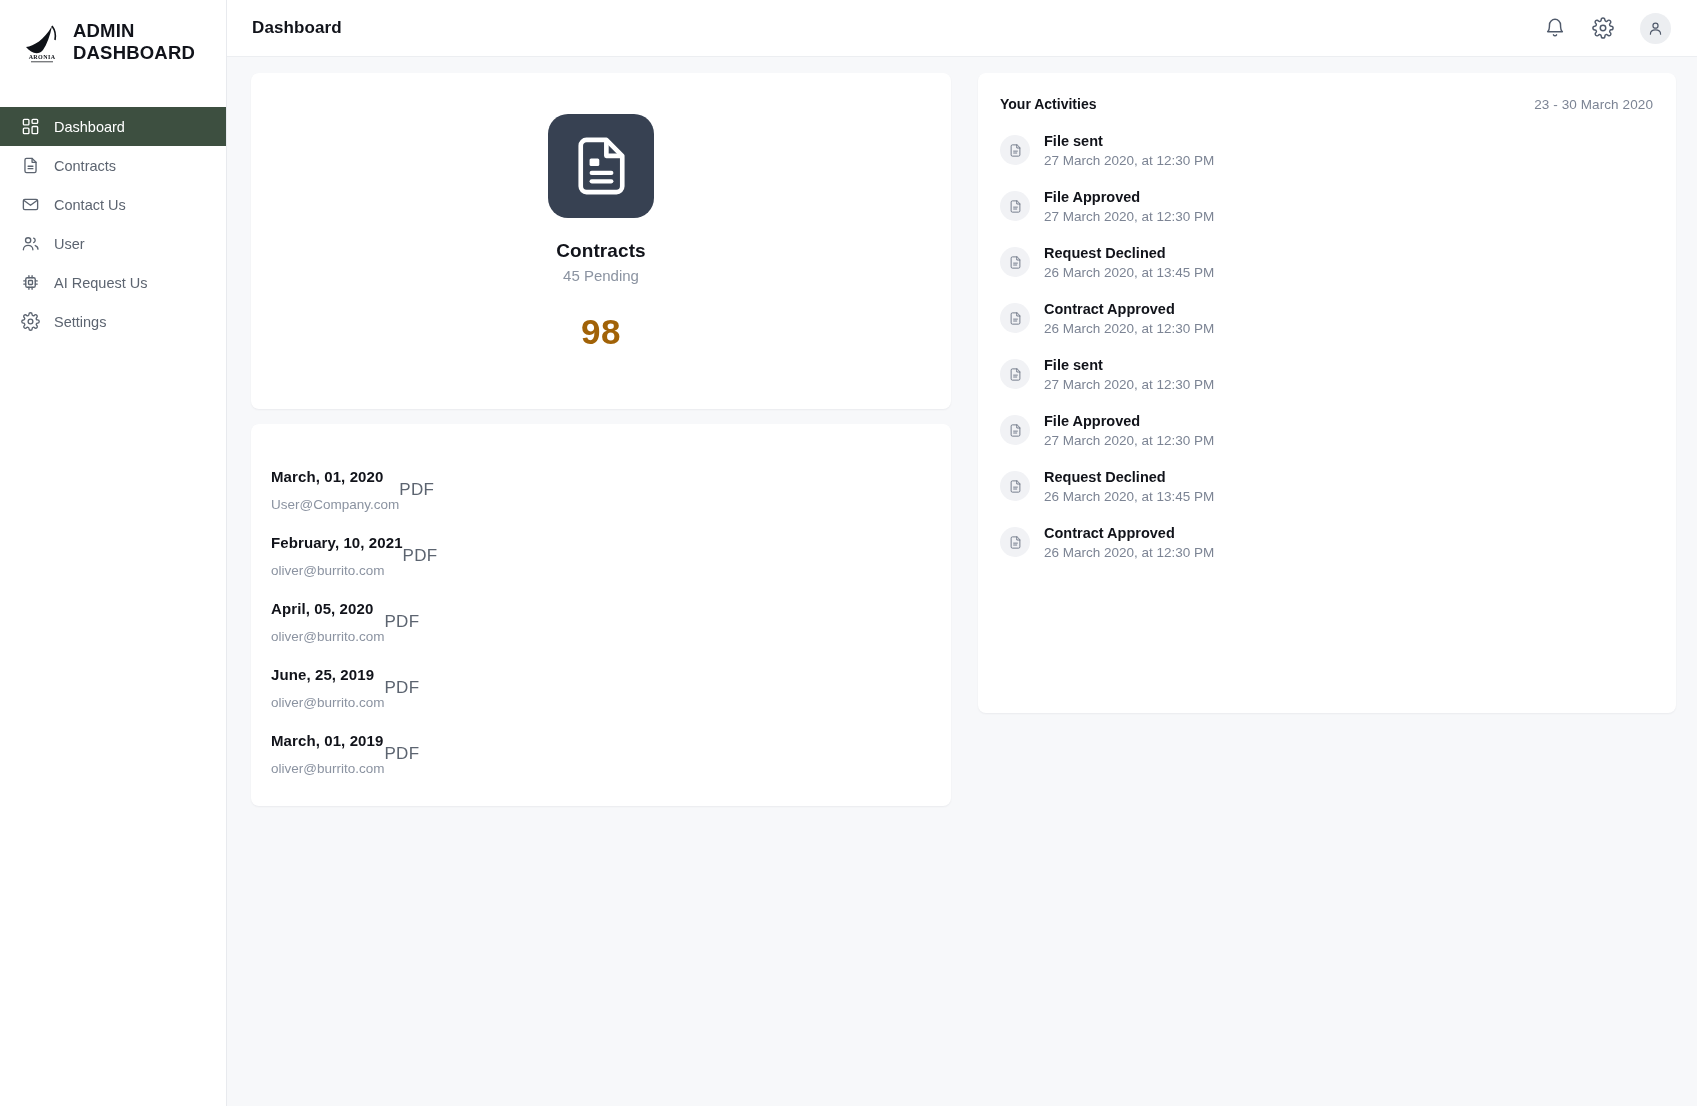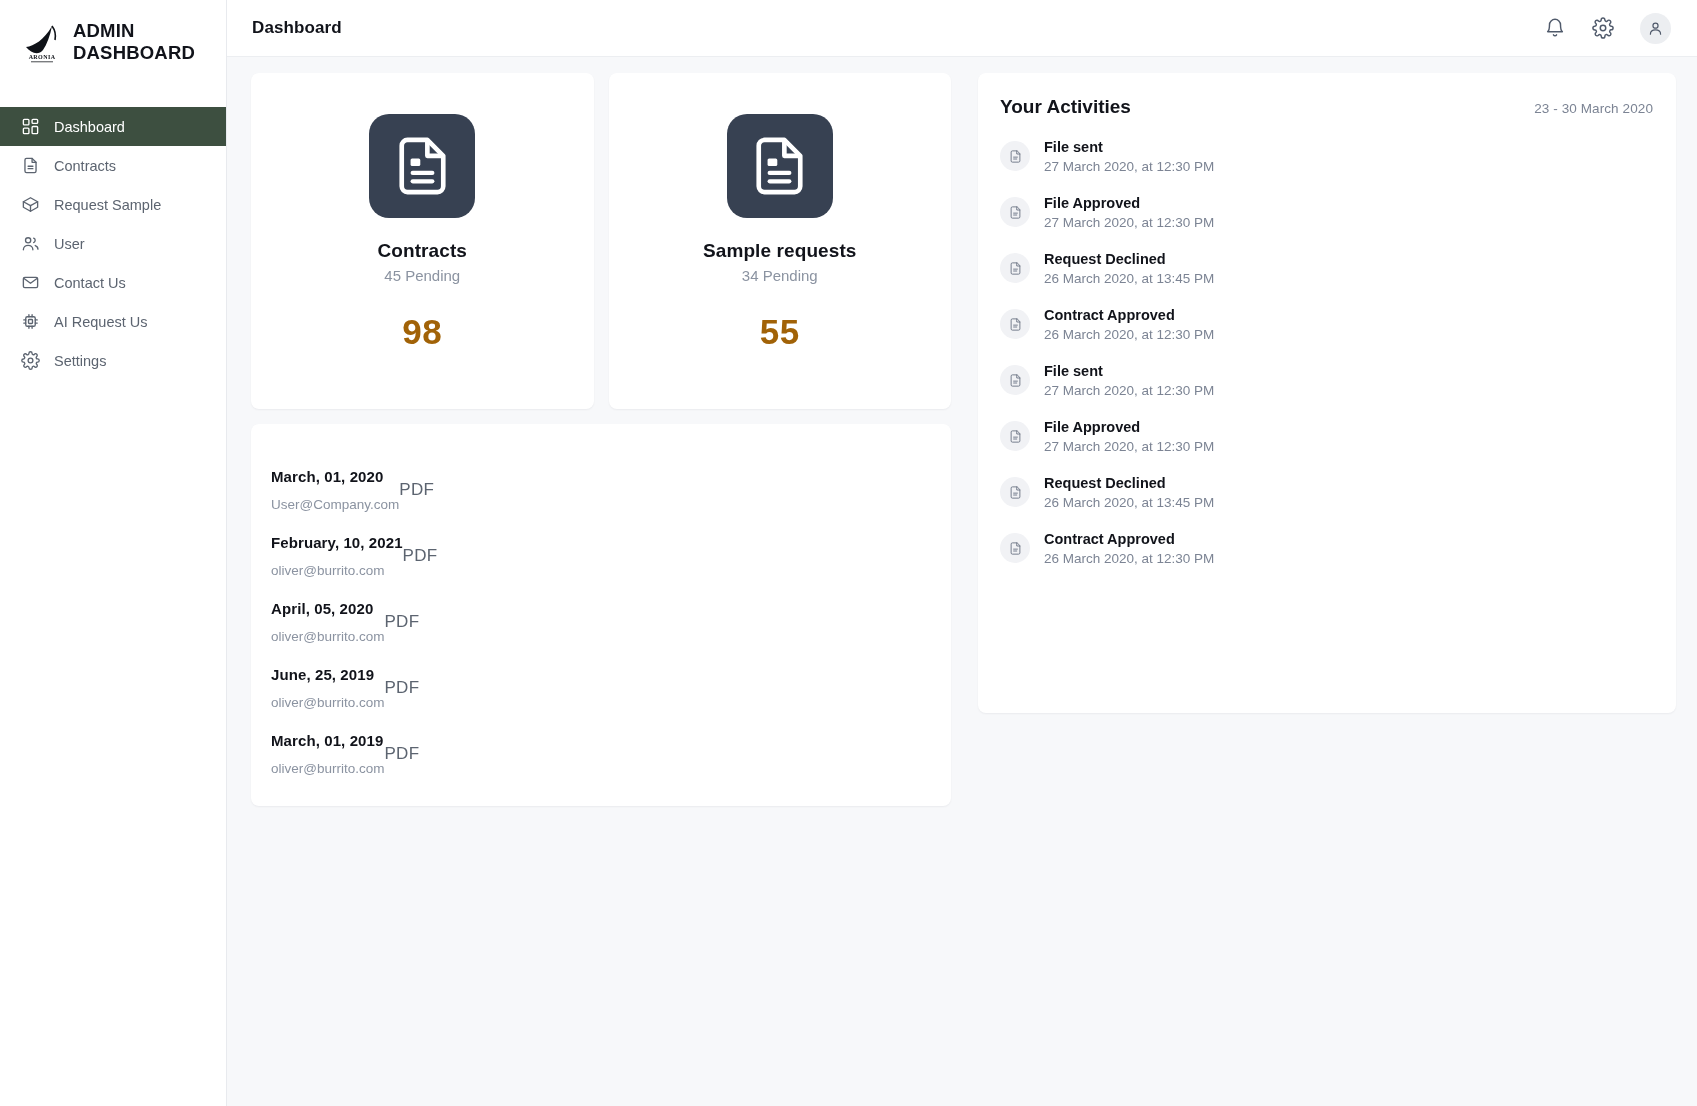--- a/index.html
+++ b/index.html
@@ -88,21 +88,21 @@
     display: flex; align-items: flex-start; justify-content: flex-start;
     margin-top: 22px;
   }
   .file-date { font-size: 15px; font-weight: 700; color: #11131a; letter-spacing: .1px; }
   .file-mail { margin-top: 12px; font-size: 13.5px; color: #8b93a1; }
   .file-type { font-size: 17px; color: #5c6470; padding-top: 12px; letter-spacing: .3px; }
 
   .col-right { flex: 1; min-width: 0; }
   .act-card { padding: 23px 23px 30px 22px; height: 640px; }
   .act-head { display: flex; align-items: baseline; justify-content: space-between; }
-  .act-title { font-size: 19px; font-weight: 700; color: #11131a; }
+  .act-title { font-size: 14px; font-weight: 700; color: #11131a; }
   .act-range { font-size: 13.5px; color: #7c8494; letter-spacing: .1px; }
   .act-item { display: flex; align-items: flex-start; gap: 14px; margin-top: 21px; }
   .act-icon {
     width: 30px; height: 30px; min-width: 30px; border-radius: 50%; background: #f1f2f5;
     display: flex; align-items: center; justify-content: center; margin-top: 2px;
   }
   .act-icon svg { width: 15px; height: 15px; stroke: #6e7686; fill: none; stroke-width: 1.5; stroke-linecap: round; stroke-linejoin: round; }
   .act-label { font-size: 14.5px; font-weight: 700; color: #11131a; }
   .act-time { margin-top: 4px; font-size: 13.5px; color: #7c8494; }
 </style>
@@ -145,51 +145,41 @@
         <span class="ico">
           <svg viewBox="0 0 24 24">
               <path d="M14 3H7a2 2 0 0 0-2 2v14a2 2 0 0 0 2 2h10a2 2 0 0 0 2-2V8z"></path>
               <path d="M14 3v5h5"></path>
               <path d="M9 13h6M9 16h6"></path>
             </svg>
         </span>
         <span>Contracts</span>
       </div>
 
+
       <div class="nav-item">
         <span class="ico">
           <svg viewBox="0 0 24 24">
-              <path d="M21 8.5 12 3.5 3 8.5v7L12 20.5l9-5z"></path>
-              <path d="M3 8.5 12 13.5l9-5"></path>
-              <path d="M12 13.5V20.5"></path>
-            </svg>
-        </span>
-        <span>Request Sample</span>
+              <rect x="3" y="5.5" width="18" height="13" rx="1.8"></rect>
+              <path d="m3.8 7 8.2 6 8.2-6"></path>
+            </svg>
+        </span>
+        <span>Contact Us</span>
       </div>
 
       <div class="nav-item">
         <span class="ico">
           <svg viewBox="0 0 24 24">
               <circle cx="9" cy="8" r="3.3"></circle>
               <path d="M3 20c0-3.4 2.7-5.6 6-5.6s6 2.2 6 5.6"></path>
               <path d="M16 5.2a3 3 0 0 1 0 5.6"></path>
               <path d="M18 14.6c2 .7 3.4 2.5 3.4 4.6"></path>
             </svg>
         </span>
         <span>User</span>
-      </div>
-
-      <div class="nav-item">
-        <span class="ico">
-          <svg viewBox="0 0 24 24">
-              <rect x="3" y="5.5" width="18" height="13" rx="1.8"></rect>
-              <path d="m3.8 7 8.2 6 8.2-6"></path>
-            </svg>
-        </span>
-        <span>Contact Us</span>
       </div>
 
       <div class="nav-item">
         <span class="ico">
           <svg viewBox="0 0 24 24">
               <rect x="6" y="6" width="12" height="12" rx="2"></rect>
               <rect x="9.5" y="9.5" width="5" height="5" rx="1"></rect>
               <path d="M10 6V3.5M14 6V3.5M10 20.5V18M14 20.5V18M6 10H3.5M6 14H3.5M20.5 10H18M20.5 14H18"></path>
             </svg>
         </span>
@@ -249,34 +239,20 @@
                 <rect x="6.6" y="9.6" width="4.4" height="3.4" rx=".7" fill="#ffffff"></rect>
                 <rect x="6.6" y="15.2" width="10.8" height="1.9" rx=".95" fill="#ffffff"></rect>
                 <rect x="6.6" y="19" width="10.8" height="1.9" rx=".95" fill="#ffffff"></rect>
               </svg>
             </div>
             <div class="stat-title">Contracts</div>
             <div class="stat-sub">45 Pending</div>
             <div class="stat-value">98</div>
           </div>
 
-          <div class="card stat-card">
-            <div class="stat-tile">
-              <svg viewBox="0 0 24 26" xmlns="http://www.w3.org/2000/svg">
-                <path d="M14.2 1.2H5.2A2.6 2.6 0 0 0 2.6 3.8v18.4a2.6 2.6 0 0 0 2.6 2.6h13.6a2.6 2.6 0 0 0 2.6-2.6V8.4z" fill="none" stroke="#ffffff" stroke-width="2.1" stroke-linejoin="round"></path>
-                <path d="M14.2 1.4v7h7" fill="none" stroke="#ffffff" stroke-width="2.1" stroke-linejoin="round"></path>
-                <rect x="6.6" y="9.6" width="4.4" height="3.4" rx=".7" fill="#ffffff"></rect>
-                <rect x="6.6" y="15.2" width="10.8" height="1.9" rx=".95" fill="#ffffff"></rect>
-                <rect x="6.6" y="19" width="10.8" height="1.9" rx=".95" fill="#ffffff"></rect>
-              </svg>
-            </div>
-            <div class="stat-title">Sample requests</div>
-            <div class="stat-sub">34 Pending</div>
-            <div class="stat-value">55</div>
-          </div>
 
         </div>
 
         <div class="card files-card">
 
           <div class="file-row">
             <div>
               <div class="file-date">March, 01, 2020</div>
               <div class="file-mail">User@Company.com</div>
             </div>

